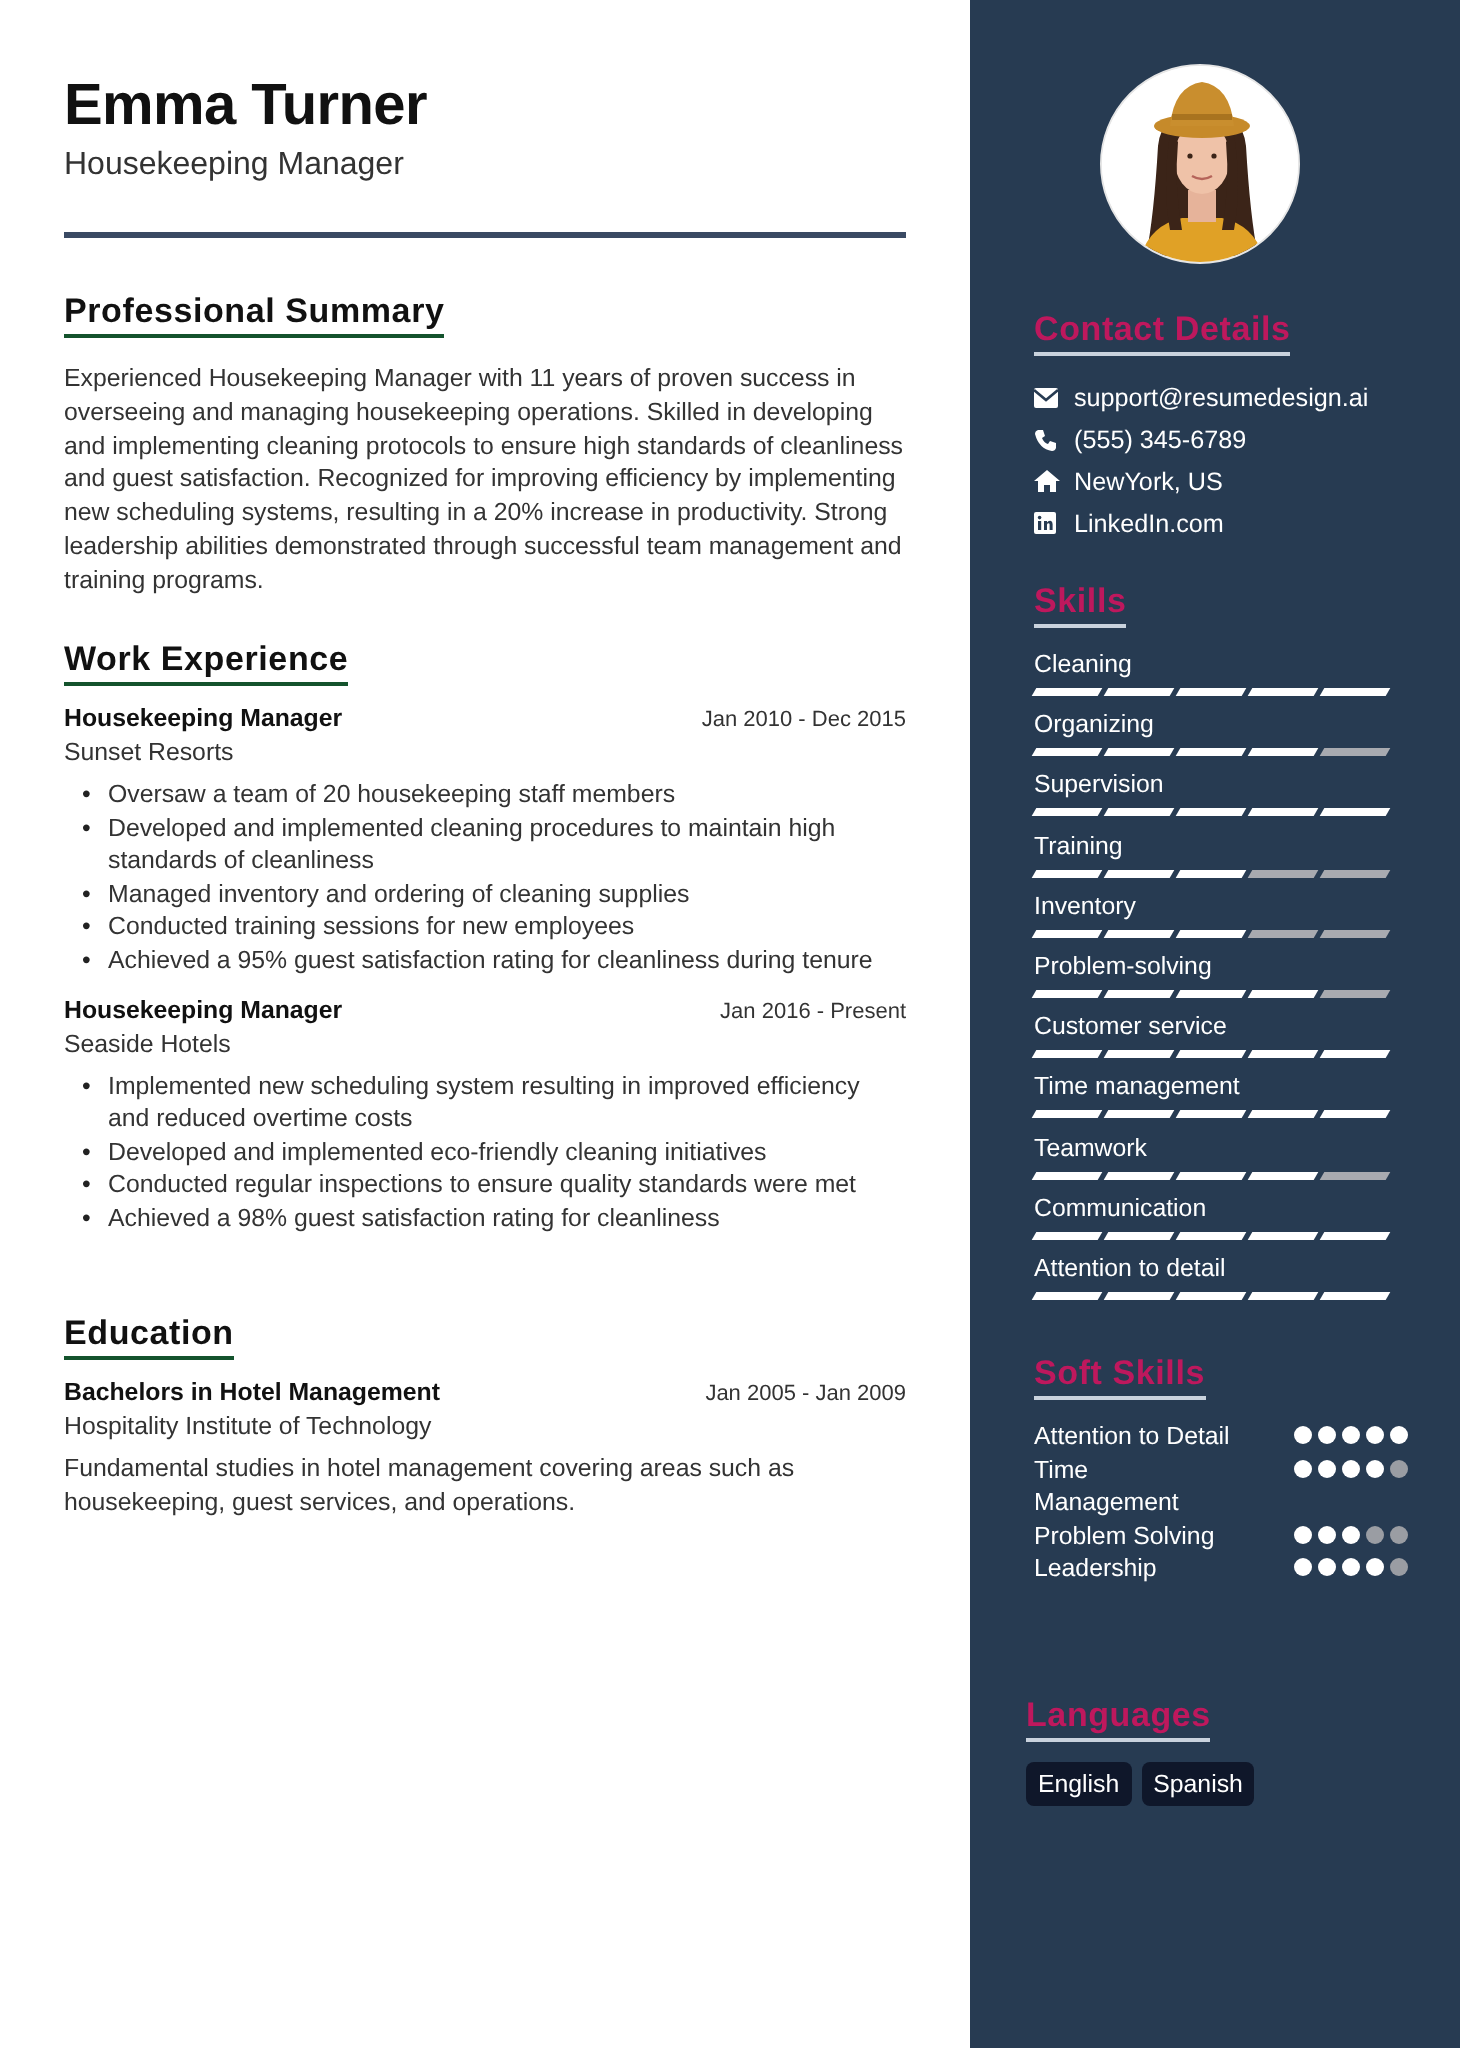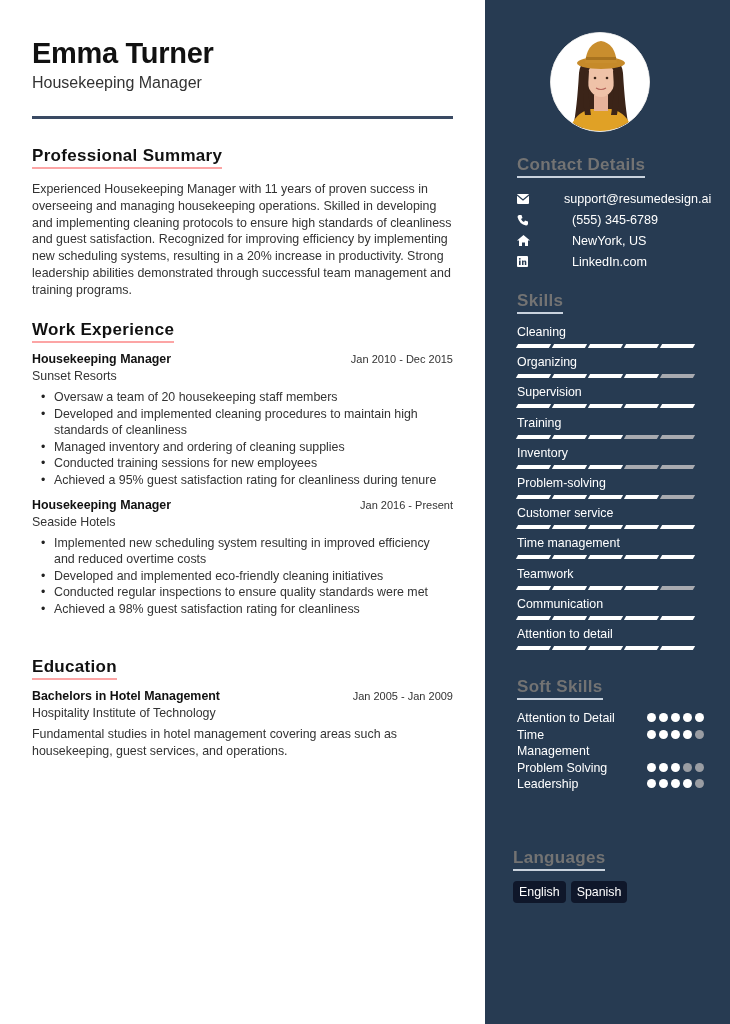--- a/index.html
+++ b/index.html
@@ -6,43 +6,43 @@
   html, body { width: 730px; height: 1024px; background: #ffffff; overflow: hidden; }
   body { font-family: "Liberation Sans", "DejaVu Sans", sans-serif; color: #222; position: relative; }
 
   .main { position: absolute; left: 0; top: 4px; width: 485px; height: 1024px; padding: 32px 36px 0 32px; }
   .sidebar { position: absolute; left: 485px; top: 0; width: 245px; height: 1024px; background: #273b52; color: #fff; padding: 0 32px 0 32px; }
 
   .name { font-size: 29px; font-weight: 700; color: #111; letter-spacing: -0.3px; line-height: 34px; }
   .role { font-size: 16px; color: #333; margin-top: 3px; line-height: 20px; }
   .header-rule { position: absolute; left: 32px; top: 116px; width: 421px; height: 3px; background: #3a4a63; }
 
-  .section-title { display: inline-block; font-size: 17px; font-weight: 700; color: #111; letter-spacing: 0.3px; border-bottom: 2px solid #fca5a5; padding-bottom: 1px; line-height: 20px; }
+  .section-title { display: inline-block; font-size: 17px; font-weight: 700; color: #111; letter-spacing: 0.3px; border-bottom: 2px solid #14532d; padding-bottom: 1px; line-height: 20px; }
   .summary-sec { position: absolute; left: 32px; top: 146px; width: 421px; }
   .summary-text { margin-top: 12px; font-size: 12.4px; line-height: 16.8px; color: #333; }
 
   .work-sec { position: absolute; left: 32px; top: 320px; width: 421px; }
   .edu-sec { position: absolute; left: 32px; top: 657px; width: 421px; }
 
   .entry { margin-top: 8px; }
   .entry-head { display: flex; justify-content: space-between; align-items: baseline; }
   .entry-title { font-size: 12.4px; font-weight: 700; color: #111; line-height: 17px; }
   .entry-date { font-size: 11px; color: #333; }
   .entry-org { font-size: 12.4px; color: #333; line-height: 16px; }
   .bullets { margin-top: 5px; padding-left: 22px; list-style: none; }
   .bullets li { position: relative; font-size: 12.4px; line-height: 16.6px; color: #333; }
   .bullets li::before { content: "•"; position: absolute; left: -13px; color: #222; }
   .edu-desc { margin-top: 5px; font-size: 12.4px; line-height: 16.8px; color: #333; }
 
   .avatar { position: absolute; left: 65px; top: 32px; width: 100px; height: 100px; border-radius: 50%; background: #ffffff; overflow: hidden; border: 1px solid #e6e6e6; }
 
-  .sb-title { display: inline-block; font-size: 17px; font-weight: 700; color: #737373; letter-spacing: 0.3px; border-bottom: 2px solid #c9d2dd; padding-bottom: 1px; line-height: 20px; }
+  .sb-title { display: inline-block; font-size: 17px; font-weight: 700; color: #be185d; letter-spacing: 0.3px; border-bottom: 2px solid #c9d2dd; padding-bottom: 1px; line-height: 20px; }
   .contact-sec { position: absolute; left: 32px; top: 155px; width: 190px; }
   .contact-list { margin-top: 10px; list-style: none; }
-  .contact-list li { display: flex; align-items: center; height: 21px; font-size: 12.6px; color: #fff; gap: 35px; }
+  .contact-list li { display: flex; align-items: center; height: 21px; font-size: 12.6px; color: #fff; }
   .contact-list .ic { width: 20px; display: inline-flex; align-items: center; }
 
   .skills-sec { position: absolute; left: 32px; top: 291px; width: 190px; }
   .skills-list { margin-top: 10px; }
   .skill { height: 30.2px; }
   .skill-label { font-size: 12.4px; color: #fff; line-height: 16px; }
   .bars { display: flex; gap: 3px; margin-top: 4px; }
   .bar { width: 33px; height: 4px; background: #ffffff; transform: skewX(-30deg); }
   .bar.off { background: #a8aab0; }
 

